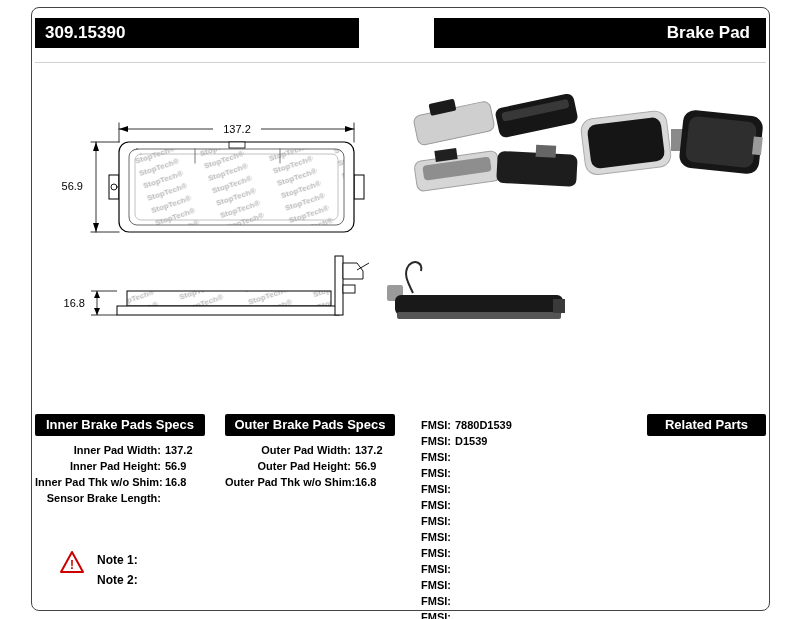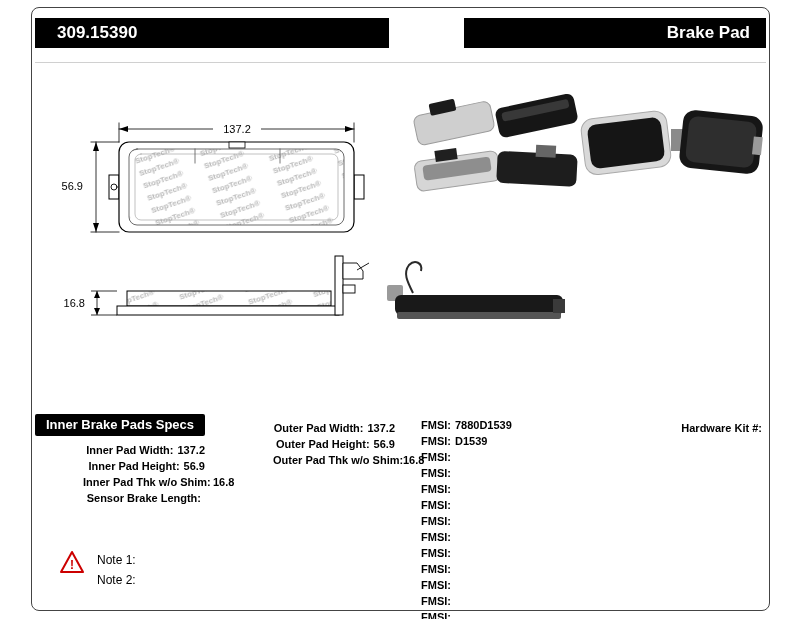--- a/index.html
+++ b/index.html
@@ -7,47 +7,47 @@
   body { position:relative; overflow:hidden; }
 
   .page {
     position:absolute; left:31px; top:7px; width:739px; height:604px;
     border:1px solid #444; border-radius:8px; background:#fff;
   }
 
   
   .header { position:absolute; top:10px; left:3px; right:3px; height:30px; display:flex; }
   .header-bar { background:#000; color:#fff; font-weight:bold; font-size:17px; display:flex; align-items:center; }
-  .header-bar.left  { width:354px; padding-left:22px; }
+  .header-bar.left  { width:324px; padding-left:10px; }
   .header-gap { width:75px; }
   .header-bar.right { flex:1; justify-content:flex-end; padding-right:16px; }
   .header-rule { position:absolute; top:54px; left:3px; right:3px; border-top:1px solid #d0d0d0; }
 
   
   .figures { position:absolute; top:55px; left:3px; width:731px; height:348px; }
 
   
   .spec-table { position:absolute; top:406px; left:3px; right:3px; display:flex; gap:20px;justify-content:flex-end; }
   .spec-col.inner, .spec-col.outer { width:170px; }
   .spec-col.fmsi { width:212px; }
   .spec-col.related { flex:1; }
   .col-header { background:#000; color:#fff; font-weight:bold; font-size:13px; text-align:center; height:22px; line-height:22px; border-radius:2px; }
-  .col-body { margin-top:6px;margin-left:48px; }
+  .col-body { margin-top:6px; }
   .spec-row { display:flex; height:16px; line-height:16px; font-size:11px; font-weight:bold; color:#000; }
   .spec-label { width:126px; text-align:right; white-space:nowrap; }
   .spec-value { margin-left:4px; white-space:nowrap; }
   .fmsi-body { display:flex; margin-top:3px;flex-direction:column; }
   .fmsi-col { width:50%; }
   .fmsi-label { margin-left:6px; white-space:nowrap; }
   .related-label { margin-left:2px; white-space:nowrap; }
 
   
   .notes { position:absolute; top:542px; left:27px; display:flex; }
   .note-lines { margin-left:12px; }
-  .note-line { height:20px; line-height:20px; font-size:12px; font-weight:normal; display:flex; gap:6px;flex-direction:column; }
+  .note-line { height:20px; line-height:20px; font-size:12px; font-weight:bold; display:flex; gap:6px;flex-direction:column; }
   .note-red { color:#cc0000; }
 </style>
 </head>
 <body>
 
 <div class="page">
 
   <div class="header">
     <div class="header-bar left">
       <span>309.15390</span>
@@ -174,20 +174,21 @@
           <span class="spec-value">16.8</span>
         </div>
         <div class="spec-row">
           <span class="spec-label">Sensor Brake Length:</span>
           <span class="spec-value"></span>
         </div>
       </div>
     </div>
 
     <div class="spec-col outer">
+      <div class="col-header">Outer Brake Pads Specs</div>
       <div class="col-body">
         <div class="spec-row">
           <span class="spec-label">Outer Pad Width:</span>
           <span class="spec-value">137.2</span>
         </div>
         <div class="spec-row">
           <span class="spec-label">Outer Pad Height:</span>
           <span class="spec-value">56.9</span>
         </div>
         <div class="spec-row">
@@ -256,26 +257,21 @@
           </div>
           <div class="spec-row">
             <span class="fmsi-label">FMSI:</span>
             <span class="spec-value"></span>
           </div>
         </div>
       </div>
     </div>
 
     <div class="spec-col related">
-      <div class="col-body">
-        <div class="spec-row">
-          <span class="related-label">Hardware Kit #:</span>
-          <span class="spec-value"></span>
-        </div>
-      </div>
+      <div class="col-header">Related Parts</div>
     </div>
 
   </div>
 
   <div class="notes">
     <svg width="26" height="24" viewBox="0 0 26 24">
       <path d="M13 2 L24 22 L2 22 Z" fill="#ffffff" stroke="#cc0000" stroke-width="2" stroke-linejoin="round"></path>
       <text x="13" y="19" text-anchor="middle" font-size="12" font-weight="bold" fill="#cc0000" font-family="Liberation Sans, sans-serif">!</text>
     </svg>
     <div class="note-lines">

